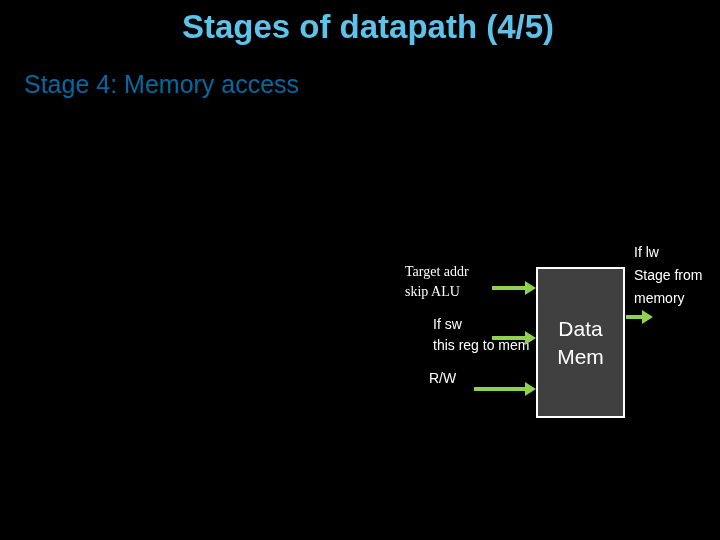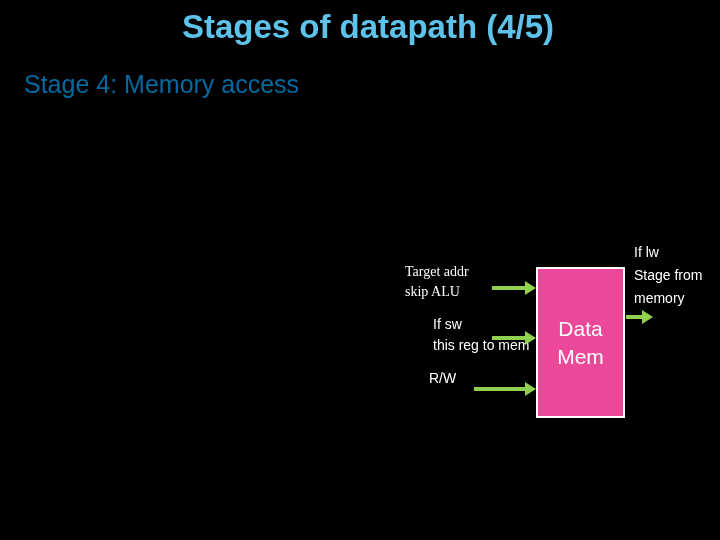--- a/index.html
+++ b/index.html
@@ -77,21 +77,21 @@
   .dlabel.out {
     line-height: 23px;
   }
   .membox {
     position: absolute;
     left: 536px;
     top: 267px;
     width: 85px;
     height: 147px;
     border: 2px solid #FFFFFF;
-    background: #ec4899;
+    background: #404040;
     display: flex;
     flex-direction: column;
     align-items: center;
     justify-content: center;
     color: #FFFFFF;
     font-size: 21px;
     line-height: 28px;
     text-align: center;
   }
   .arrow {

